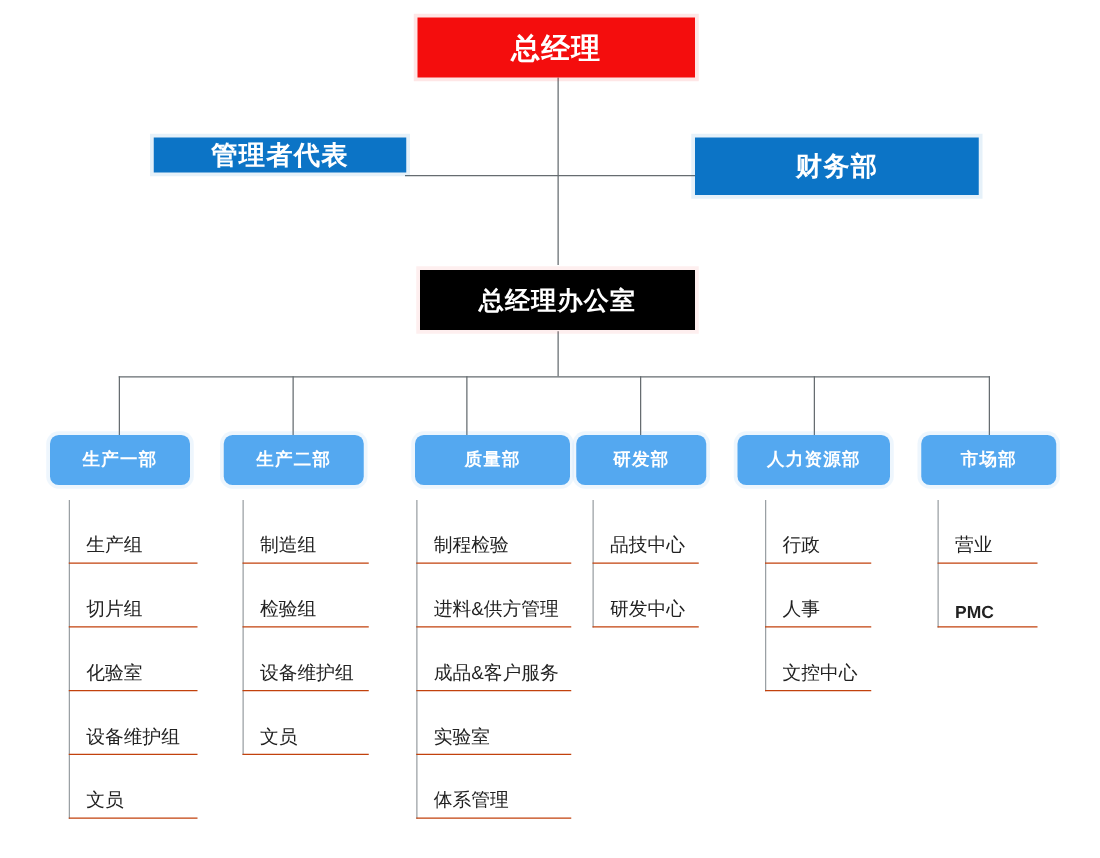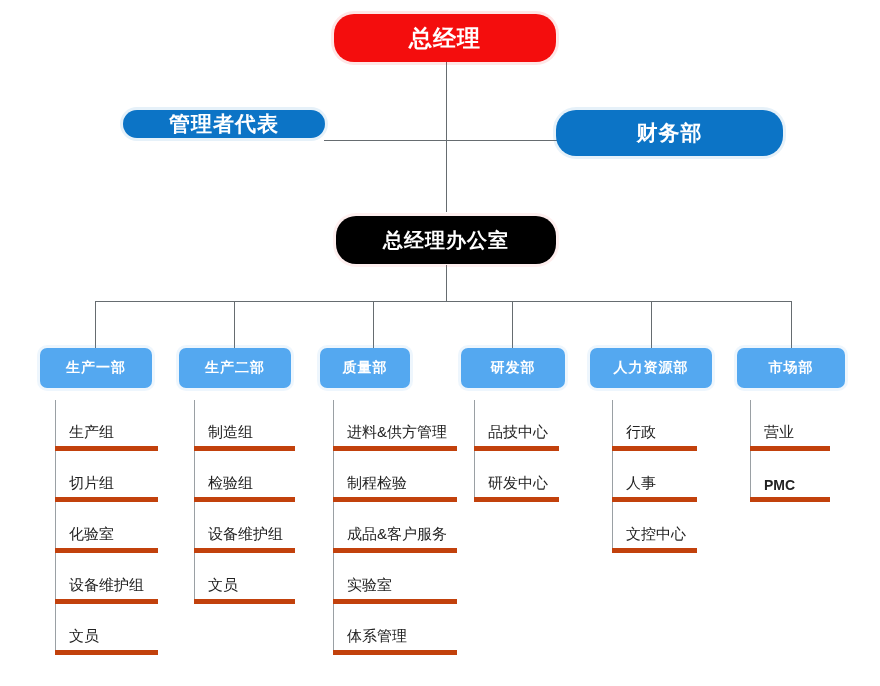--- a/index.html
+++ b/index.html
@@ -17,21 +17,21 @@
   }
 
   
   .node {
     position: absolute;
     box-sizing: border-box;
     display: flex;
     align-items: center;
     justify-content: center;
     color: #ffffff;
-    border-radius: 20px;
+    border-radius: 0;
     text-align: center;
     letter-spacing: 1px;
     z-index: 3;
   }
   .node-ceo {
     background: #F40D0D;
     font-size: 23px;
     font-weight: bold;
     box-shadow: 0 0 0 3px rgba(244,13,13,0.10);
   }
@@ -84,21 +84,21 @@
   .subitem {
     position: relative;
     box-sizing: border-box;
     display: flex;
     align-items: flex-end;
     height: 51px;
     padding-left: 14px;
     padding-bottom: 4px;
     font-size: 15px;
     color: #222222;
-    border-bottom: 5px solid #c2410c;
+    border-bottom: 1px solid #c2410c;
     white-space: nowrap;
   }
   .subitem-pmc {
     font-size: 14px;
     font-weight: bold;
   }
 </style>
 </head>
 <body>
 
@@ -132,21 +132,21 @@
   <div class="node node-office" style="left:336px; top:216px; width:220px; height:48px;">
     <span>总经理办公室</span>
   </div>
 
   <div class="node node-dept" style="left:40px; top:348px; width:112px; height:40px;">
     <span>生产一部</span>
   </div>
   <div class="node node-dept" style="left:179px; top:348px; width:112px; height:40px;">
     <span>生产二部</span>
   </div>
-  <div class="node node-dept" style="left:320px; top:348px; width:90px; height:40px;">
+  <div class="node node-dept" style="left:332px; top:348px; width:124px; height:40px;">
     <span>质量部</span>
   </div>
   <div class="node node-dept" style="left:461px; top:348px; width:104px; height:40px;">
     <span>研发部</span>
   </div>
   <div class="node node-dept" style="left:590px; top:348px; width:122px; height:40px;">
     <span>人力资源部</span>
   </div>
   <div class="node node-dept" style="left:737px; top:348px; width:108px; height:40px;">
     <span>市场部</span>
@@ -164,22 +164,22 @@
   <div class="subcol" style="left:194px; top:400px; width:101px;">
     <div class="spine" style="height:204px;"></div>
     <div class="subitem">制造组</div>
     <div class="subitem">检验组</div>
     <div class="subitem">设备维护组</div>
     <div class="subitem">文员</div>
   </div>
 
   <div class="subcol" style="left:333px; top:400px; width:124px;">
     <div class="spine" style="height:255px;"></div>
+    <div class="subitem">制程检验</div>
     <div class="subitem">进料&amp;供方管理</div>
-    <div class="subitem">制程检验</div>
     <div class="subitem">成品&amp;客户服务</div>
     <div class="subitem">实验室</div>
     <div class="subitem">体系管理</div>
   </div>
 
   <div class="subcol" style="left:474px; top:400px; width:85px;">
     <div class="spine" style="height:102px;"></div>
     <div class="subitem">品技中心</div>
     <div class="subitem">研发中心</div>
   </div>

